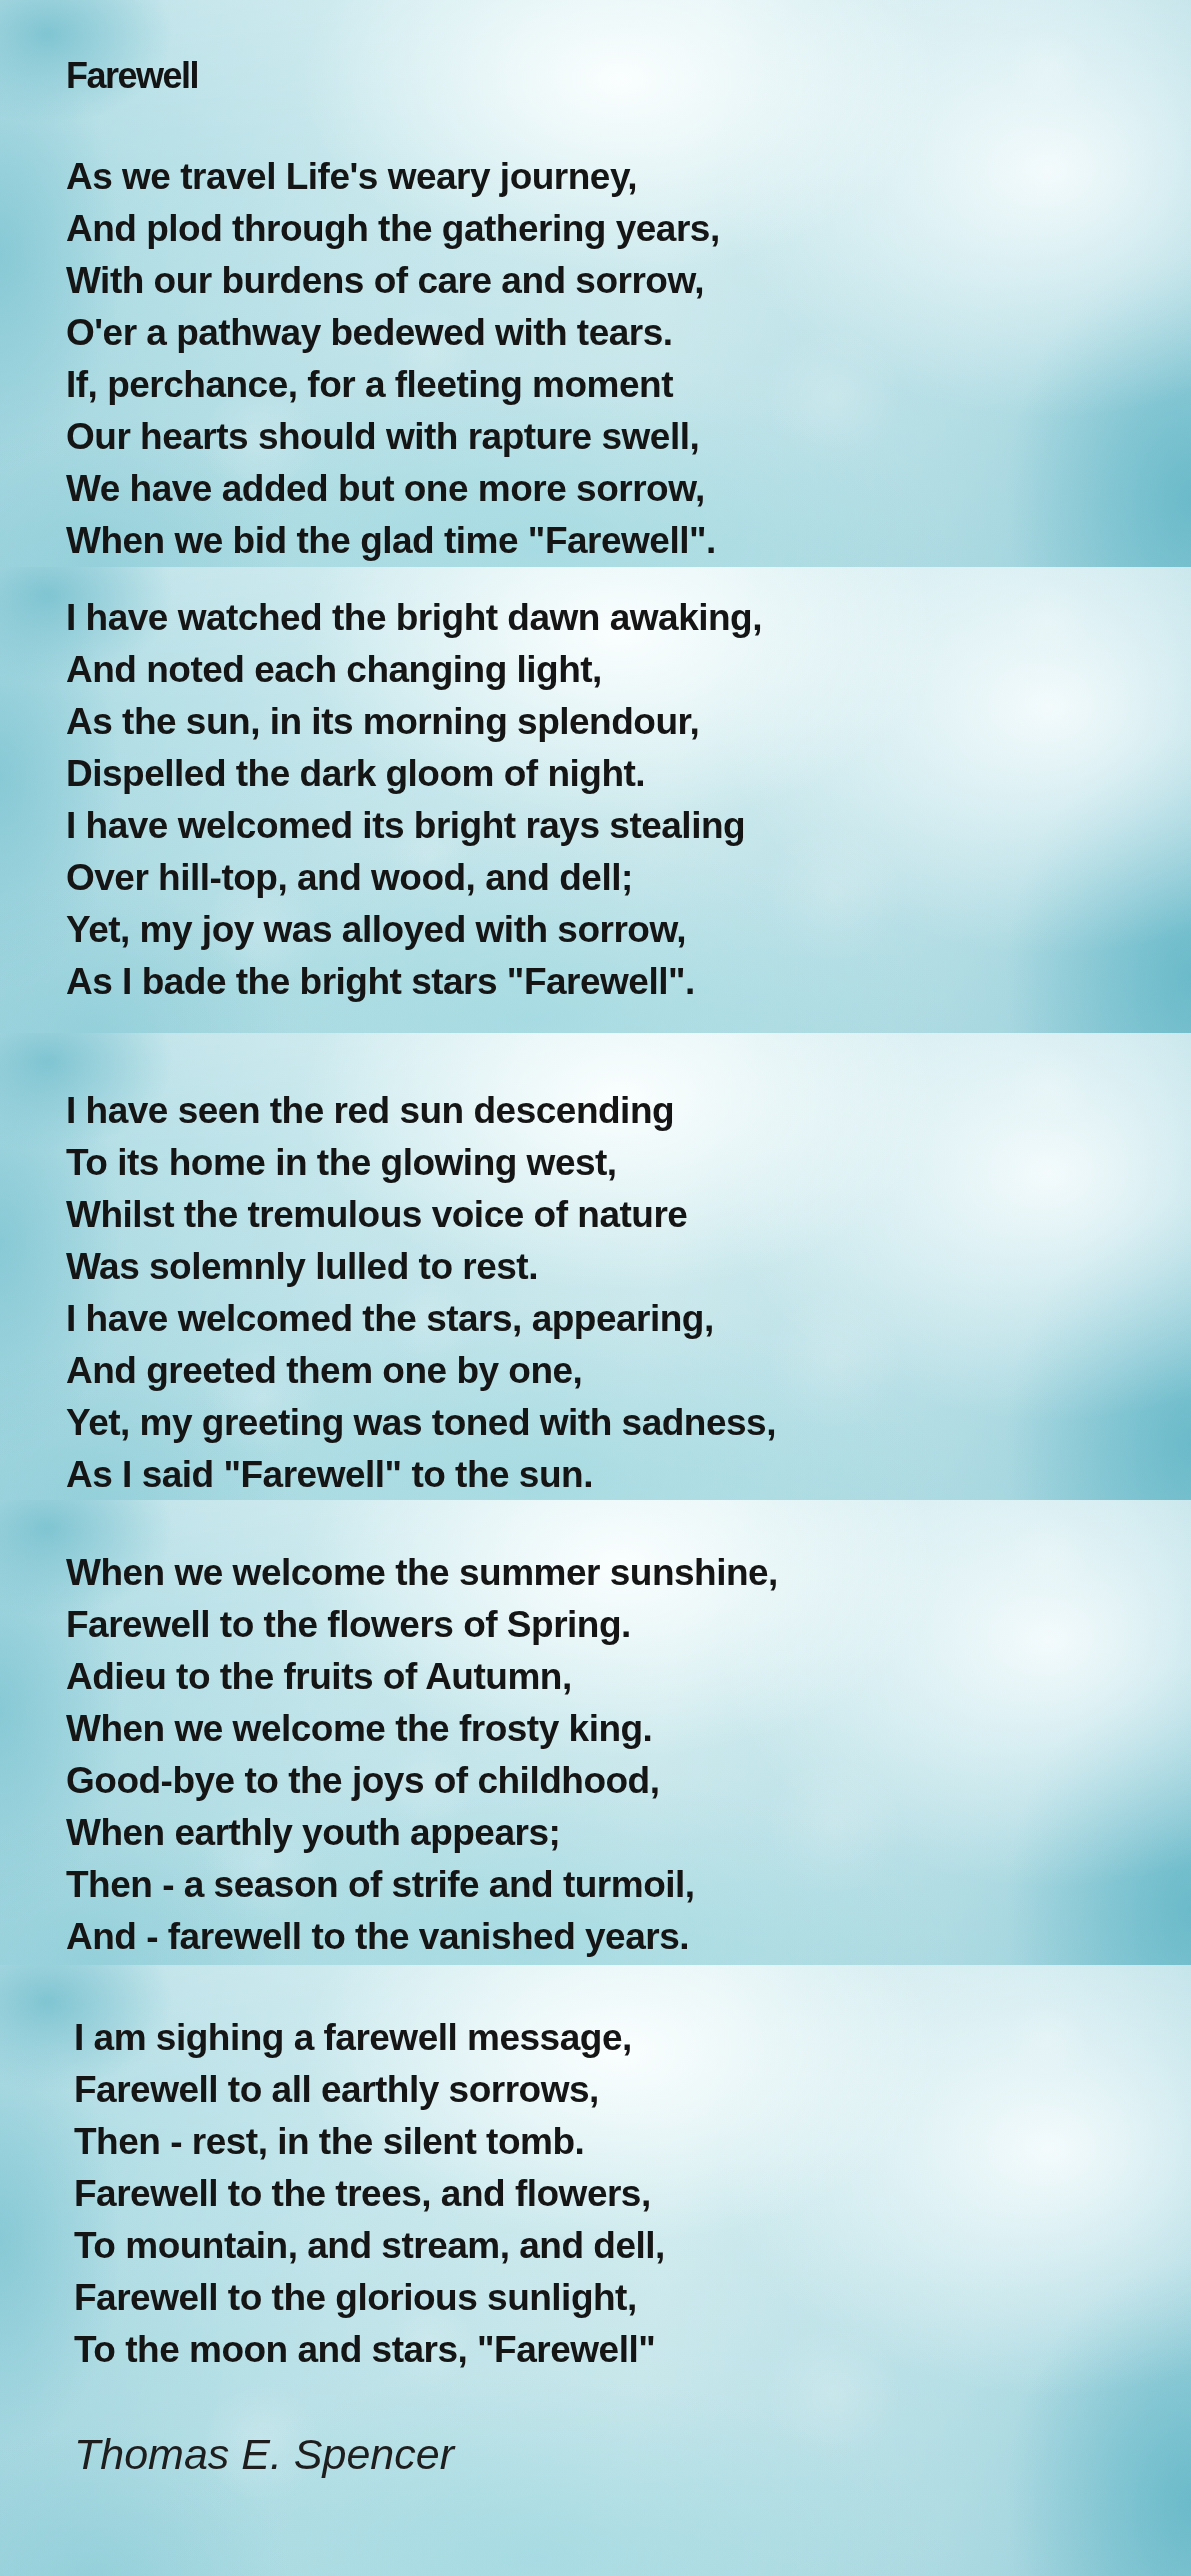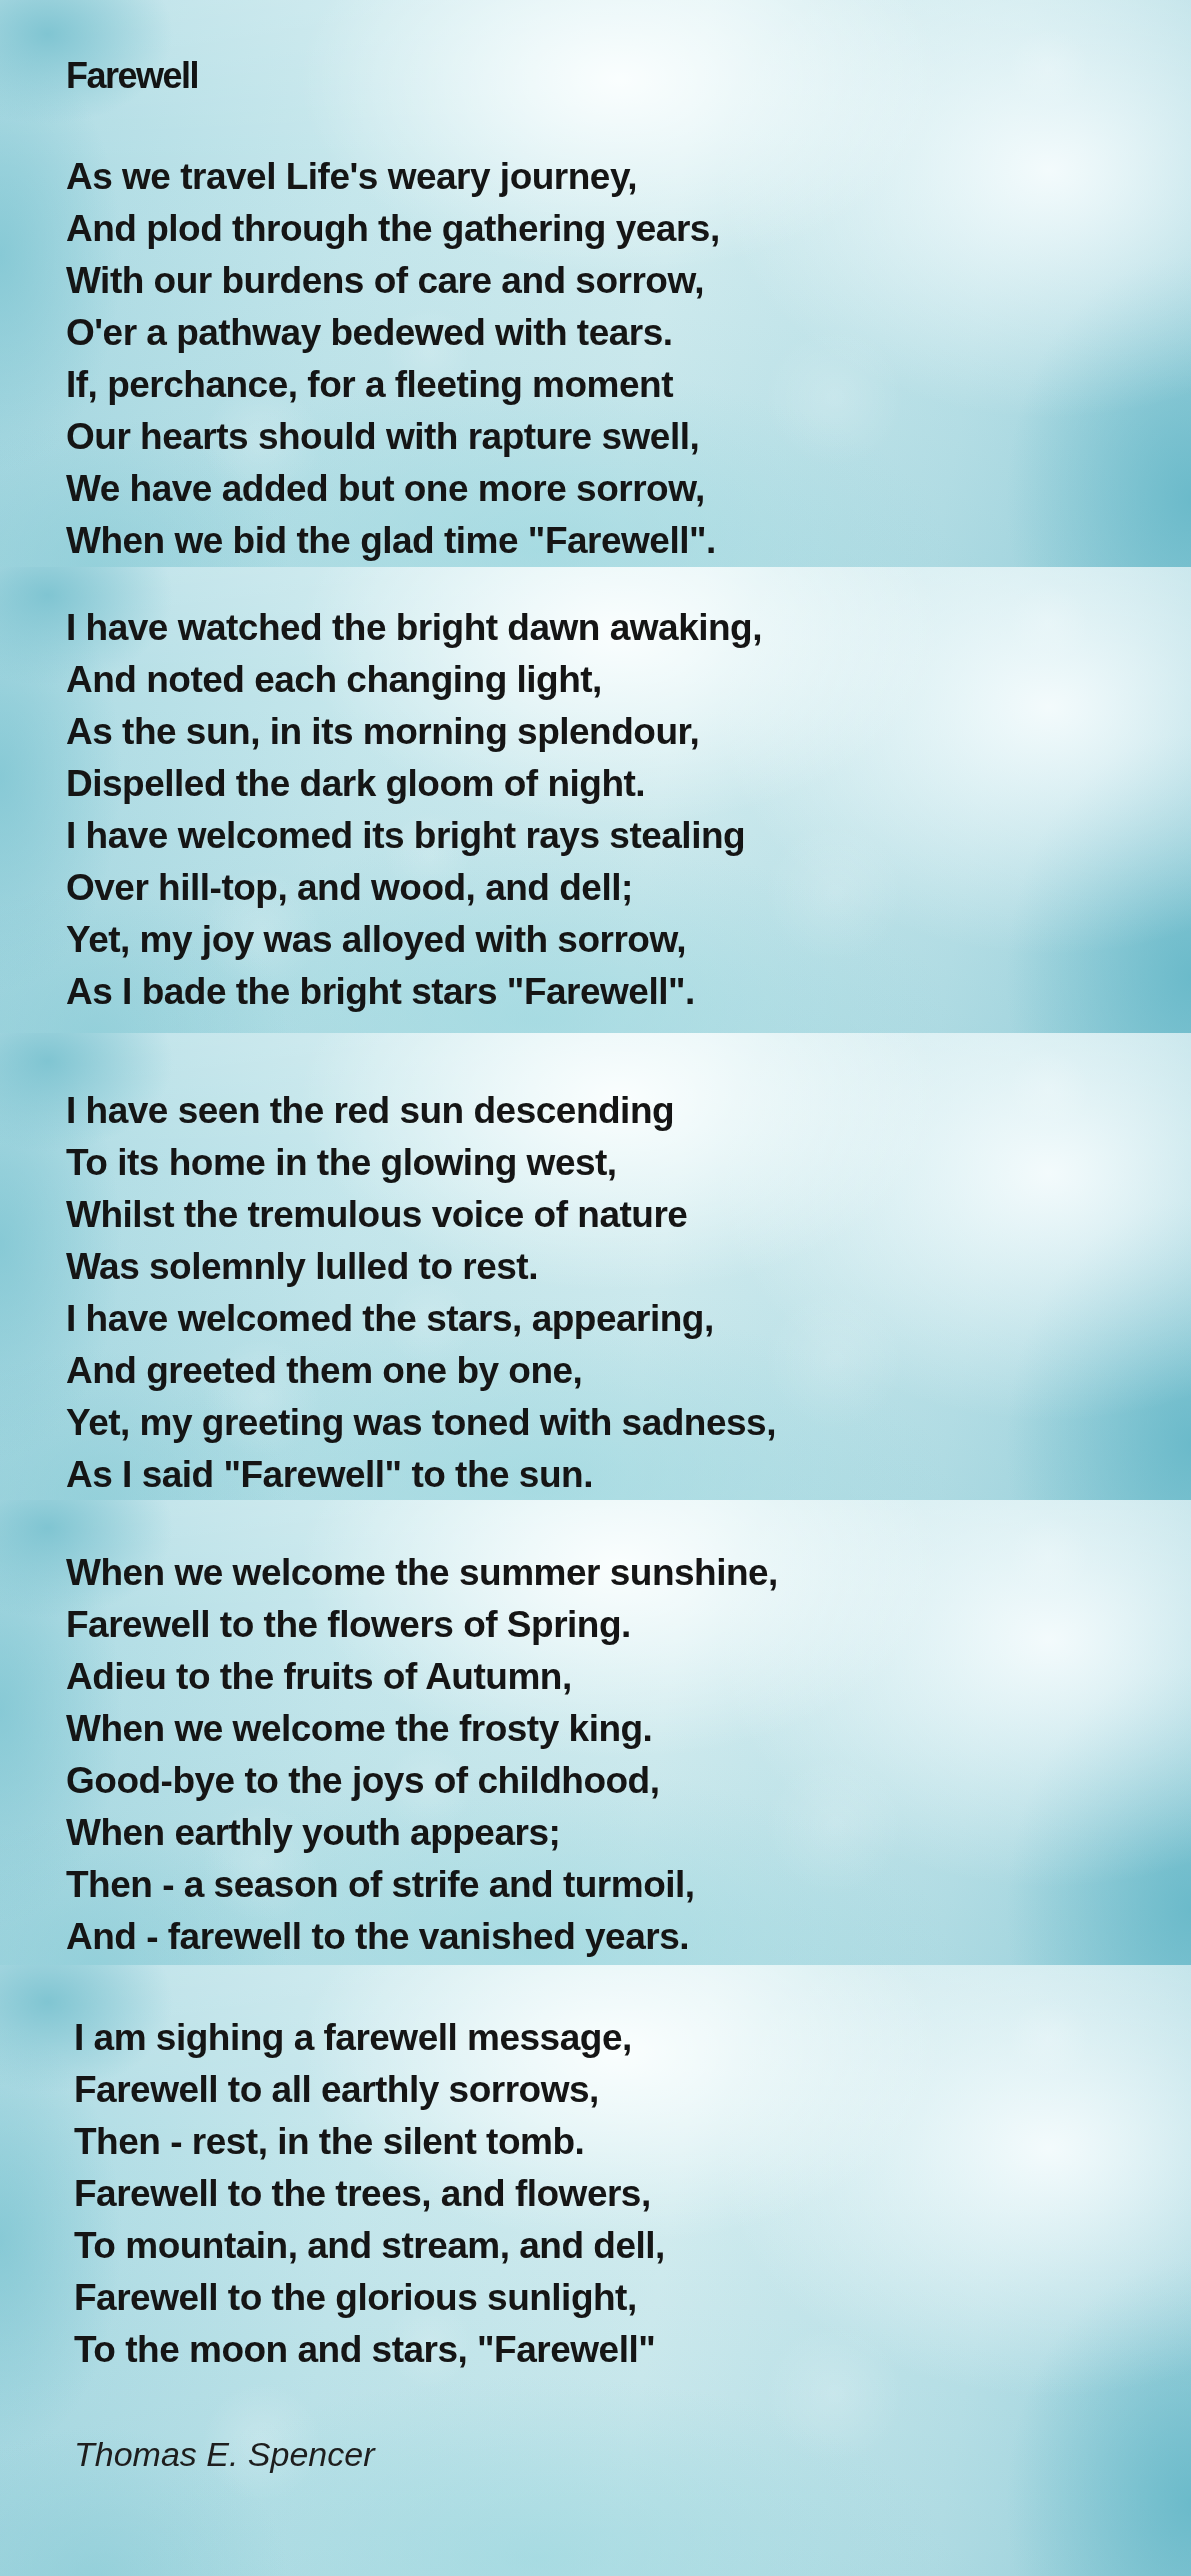--- a/index.html
+++ b/index.html
@@ -30,21 +30,21 @@
       radial-gradient(ellipse 258px 338px at 100% 88%, rgba(96,181,198,0.8), rgba(96,181,198,0) 72%),
       radial-gradient(ellipse 516px 228px at 45% 97%, rgba(150,214,222,0.55), rgba(150,214,222,0) 80%),
       radial-gradient(circle 60px at 22% 78%, rgba(255,255,255,0.22), rgba(255,255,255,0) 100%),
       radial-gradient(circle 45px at 36% 62%, rgba(255,255,255,0.16), rgba(255,255,255,0) 100%),
       radial-gradient(circle 70px at 70% 70%, rgba(255,255,255,0.18), rgba(255,255,255,0) 100%),
       radial-gradient(circle 40px at 88% 12%, rgba(255,255,255,0.20), rgba(255,255,255,0) 100%),
       linear-gradient(180deg, rgba(255,255,255,0.20) 0%, rgba(255,255,255,0) 30%, rgba(110,186,201,0.22) 100%),
       linear-gradient(100deg, #a9d9e2 0%, #c6e7ec 30%, #d4edf0 55%, #bfe3e9 80%, #9fd3dd 100%);
   }
   .s1 { height: 567px; padding-top: 48px; }
-  .s2 { height: 466px; padding-top: 35px; }
+  .s2 { height: 466px; padding-top: 25px; }
   .s3 { height: 467px; padding-top: 52px; }
   .s4 { height: 465px; padding-top: 47px; }
   .s5 { height: 612px; padding-top: 47px; padding-left: 8px; }
 
   h1.title {
     margin: 0 0 47px 66px;
     font-size: 36px;
     line-height: 56px;
     font-weight: bold;
     letter-spacing: -1.5px;
@@ -55,21 +55,21 @@
     margin: 0 0 0 66px;
     font-size: 37px;
     line-height: 52px;
     font-weight: bold;
     letter-spacing: -0.5px;
     color: #151515;
     white-space: nowrap;
   }
   .author {
     margin: 52px 0 0 66px;
-    font-size: 34px;
+    font-size: 43px;
     line-height: 52px;
     font-style: italic;
     font-weight: normal;
     letter-spacing: 0px;
     color: #1e1e1e;
   }
 </style>
 </head>
 <body>
 

